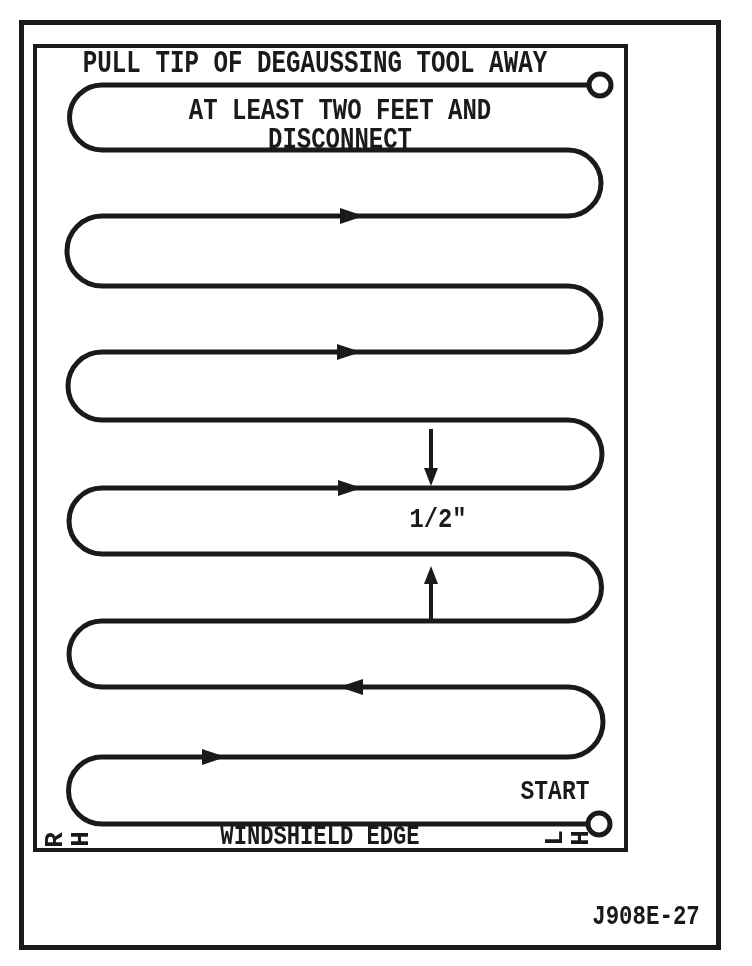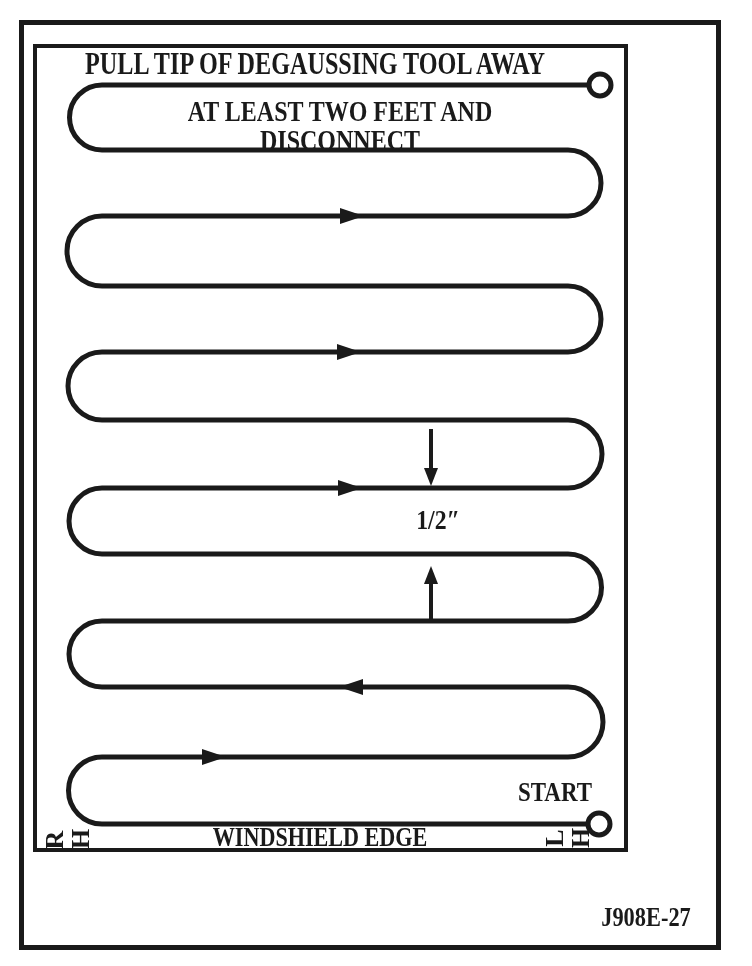--- a/index.html
+++ b/index.html
@@ -2,21 +2,21 @@
 <html style="--ink: #1a1a1a; --paper: #ffffff;"><head>
 <meta charset="utf-8">
 <style>
   :root { --ink: #1a1a1a; --paper: #ffffff; }
   html, body { margin: 0; padding: 0; background: var(--paper); }
   #canvas {
     position: relative;
     width: 748px;
     height: 966px;
     background: var(--paper);
-    font-family: Liberation Serif, serif;
+    font-family: Liberation Mono, monospace;
     color: var(--ink);
     overflow: hidden;
   }
   .frame { position: absolute; box-sizing: border-box; border-style: solid; border-color: var(--ink); }
   #outer-frame { left: 19px; top: 20px; width: 702px; height: 930px; border-width: 5px; }
   #inner-frame { left: 33px; top: 44px; width: 595px; height: 808px; border-width: 4px; }
   svg.overlay { position: absolute; left: 0; top: 0; color: var(--ink); }
   .label {
     position: absolute;
     white-space: nowrap;

